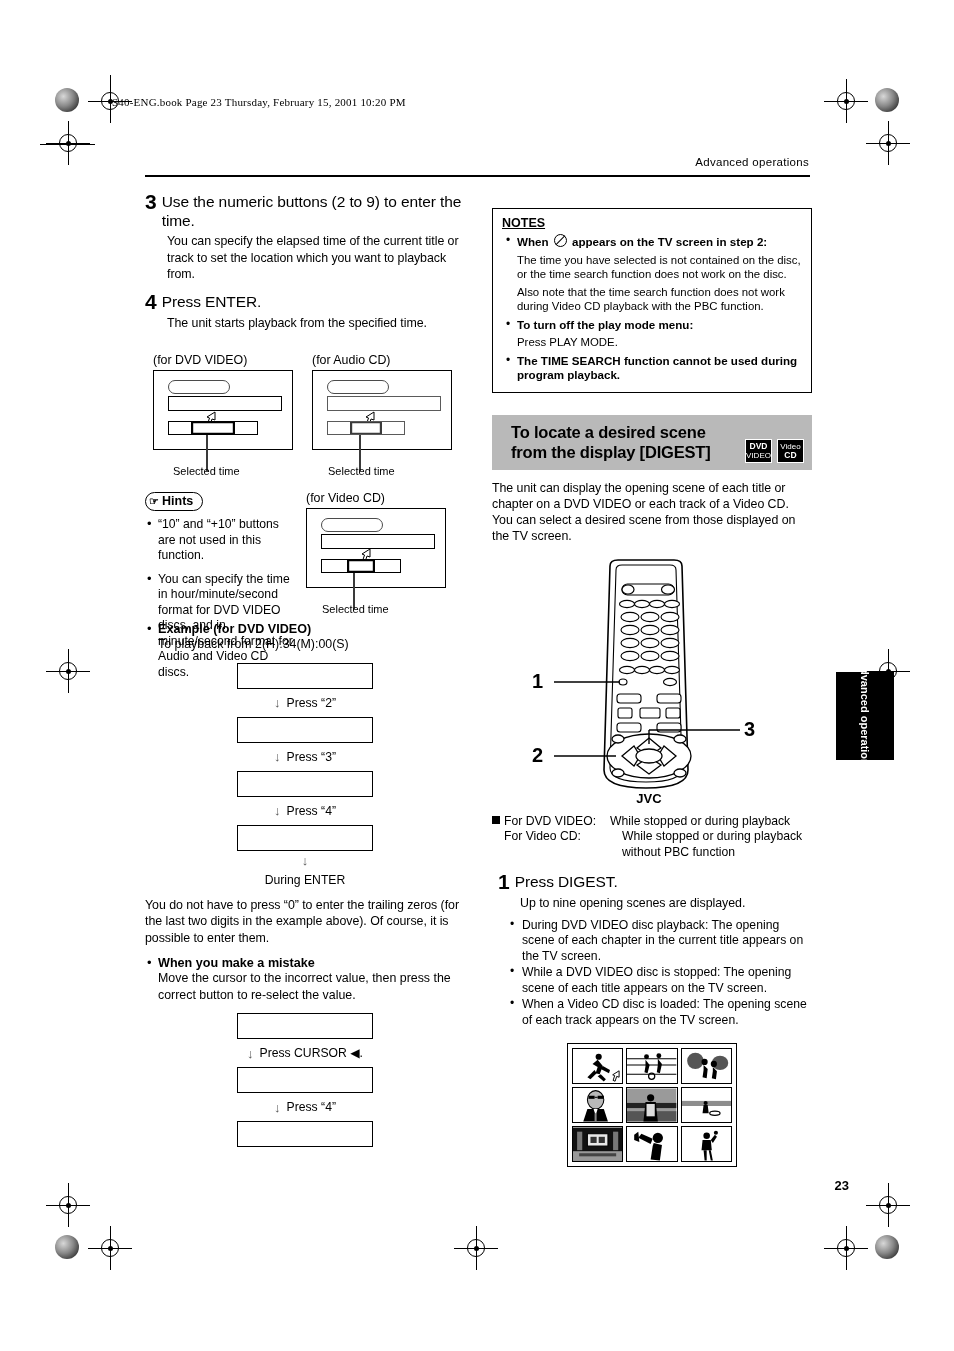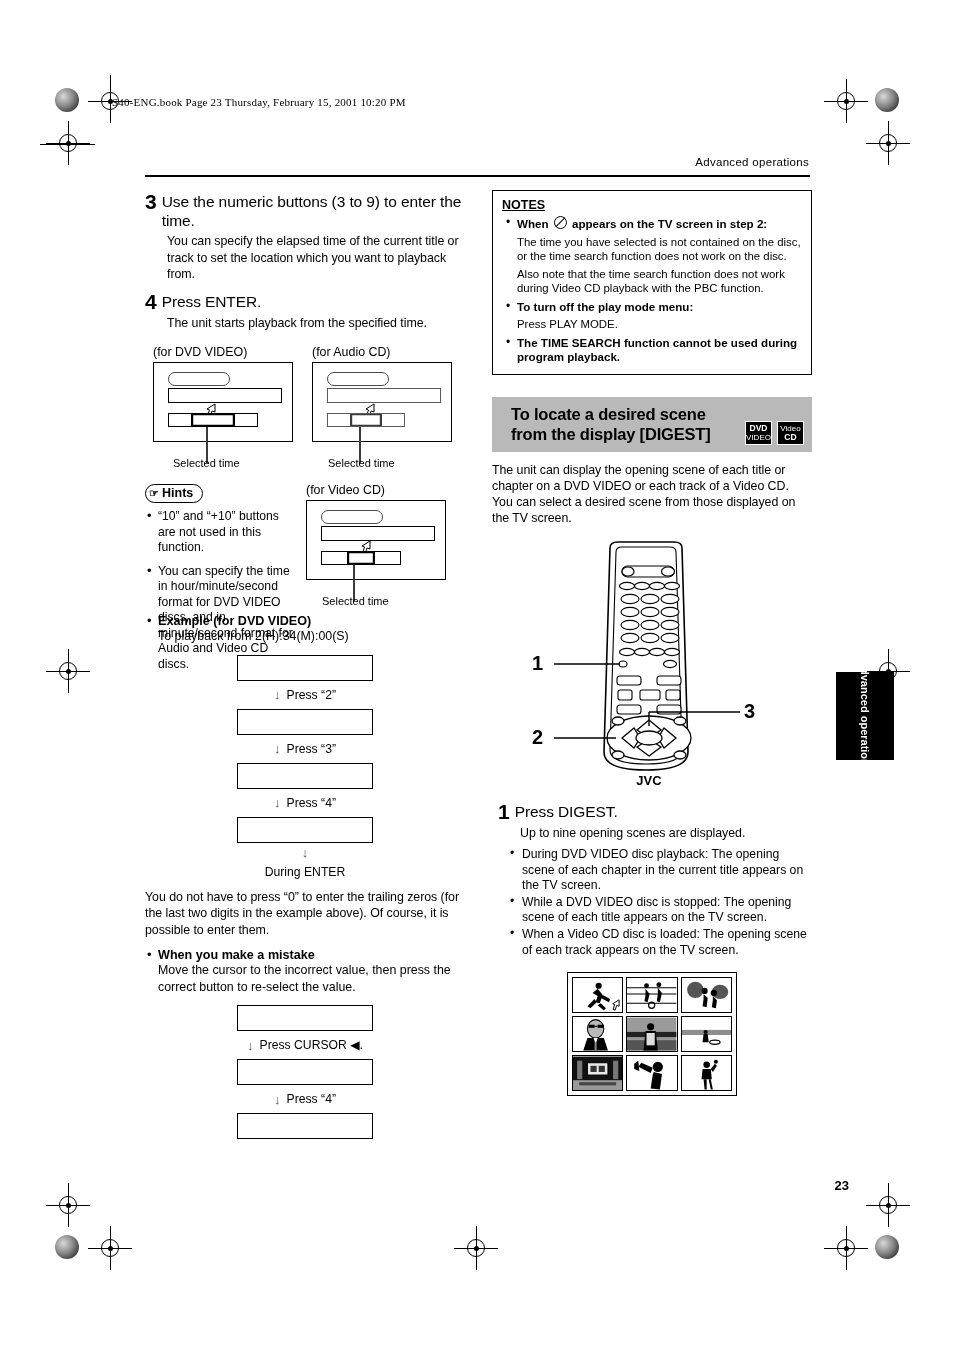--- a/index.html
+++ b/index.html
@@ -39,36 +39,36 @@
   .runhead {
     position:absolute; right:145px; top:156px;
     font-size:11.5px; letter-spacing:.3px;
   }
   .headrule {
     position:absolute; left:145px; top:175px; width:665px; height:1.6px; background:#000;
   }
 
   
   .colL { position:absolute; left:145px; top:190px; width:320px; }
-  .colR { position:absolute; left:492px; top:190px; width:320px; }
+  .colR { position:absolute; left:492px; top:208px; width:320px; }
 
   
   .step { display:flex; align-items:flex-start; margin-top:2px; }
   .step .num {
     font-size:21px; font-weight:bold; line-height:20px; margin-right:5px;
   }
   .step .htxt {
     font-size:15.5px; line-height:19px; letter-spacing:-0.1px;
   }
   .body {
     font-size:12.4px; line-height:16.5px; margin:3px 0 0 22px; letter-spacing:-0.05px;
   }
 
   
-  .figrow { position:relative; margin-top:14px; height:120px; }
+  .figrow { position:relative; margin-top:22px; height:120px; }
   .figcap { font-size:12.4px; margin-bottom:3px; }
   .tvbox {
     border:1.4px solid #000; background:#fff; position:relative;
   }
   .tvbox.dvd { width:138px; height:78px; }
   .tvbox.acd { width:138px; height:78px; }
   .tvbox.vcd { width:138px; height:78px; }
   .pill {
     position:absolute; border:1.4px solid #4b4b4b; border-radius:9px;
     background:#fff;
@@ -268,21 +268,21 @@
   <div class="cropline" style="left:40px; top:144px; width:55px; height:1.2px;"></div>
 
   <div class="filehdr">S40-ENG.book  Page 23  Thursday, February 15, 2001  10:20 PM</div>
   <div class="runhead">Advanced operations</div>
   <div class="headrule"></div>
 
   <div class="colL">
 
     <div class="step">
       <div class="num">3</div>
-      <div class="htxt">Use the numeric buttons (3 to 9) to enter the time.</div>
+      <div class="htxt">Use the numeric buttons (2 to 9) to enter the time.</div>
     </div>
     <div class="body">You can specify the elapsed time of the current title or track to set the location which you want to playback from.</div>
 
     <div class="step" style="margin-top:9px;">
       <div class="num">4</div>
       <div class="htxt">Press ENTER.</div>
     </div>
     <div class="body">The unit starts playback from the specified time.</div>
 
     <div class="figrow">
@@ -504,20 +504,30 @@
         <line x1="62" y1="124" x2="128" y2="124" stroke="#000" stroke-width="1.4"></line>
         <line x1="62" y1="198" x2="124" y2="198" stroke="#000" stroke-width="1.4"></line>
         <line x1="157" y1="172" x2="157" y2="186" stroke="#000" stroke-width="1.4"></line>
         <line x1="157" y1="172" x2="248" y2="172" stroke="#000" stroke-width="1.4"></line>
       </svg>
       <div class="calloutnum" style="left:40px; top:112px;">1</div>
       <div class="calloutnum" style="left:40px; top:186px;">2</div>
       <div class="calloutnum" style="left:252px; top:160px;">3</div>
     </div>
 
+    <div class="modeblock">
+      <div class="moderow">
+        <div class="lab"><span class="sq"></span><span>For DVD VIDEO:</span></div>
+        <div class="val">While stopped or during playback</div>
+      </div>
+      <div class="moderow">
+        <div class="lab" style="padding-left:12px;"><span>For Video CD:</span></div>
+        <div class="val">While stopped or during playback without PBC function</div>
+      </div>
+    </div>
 
     <div class="step" style="margin-top:12px; margin-left:6px;">
       <div class="num">1</div>
       <div class="htxt">Press DIGEST.</div>
     </div>
     <div class="body" style="margin-left:28px;">Up to nine opening scenes are displayed.</div>
 
     <ul class="blist">
       <li>During DVD VIDEO disc playback: The opening scene of each chapter in the current title appears on the TV screen.</li>
       <li>While a DVD VIDEO disc is stopped: The opening scene of each title appears on the TV screen.</li>

